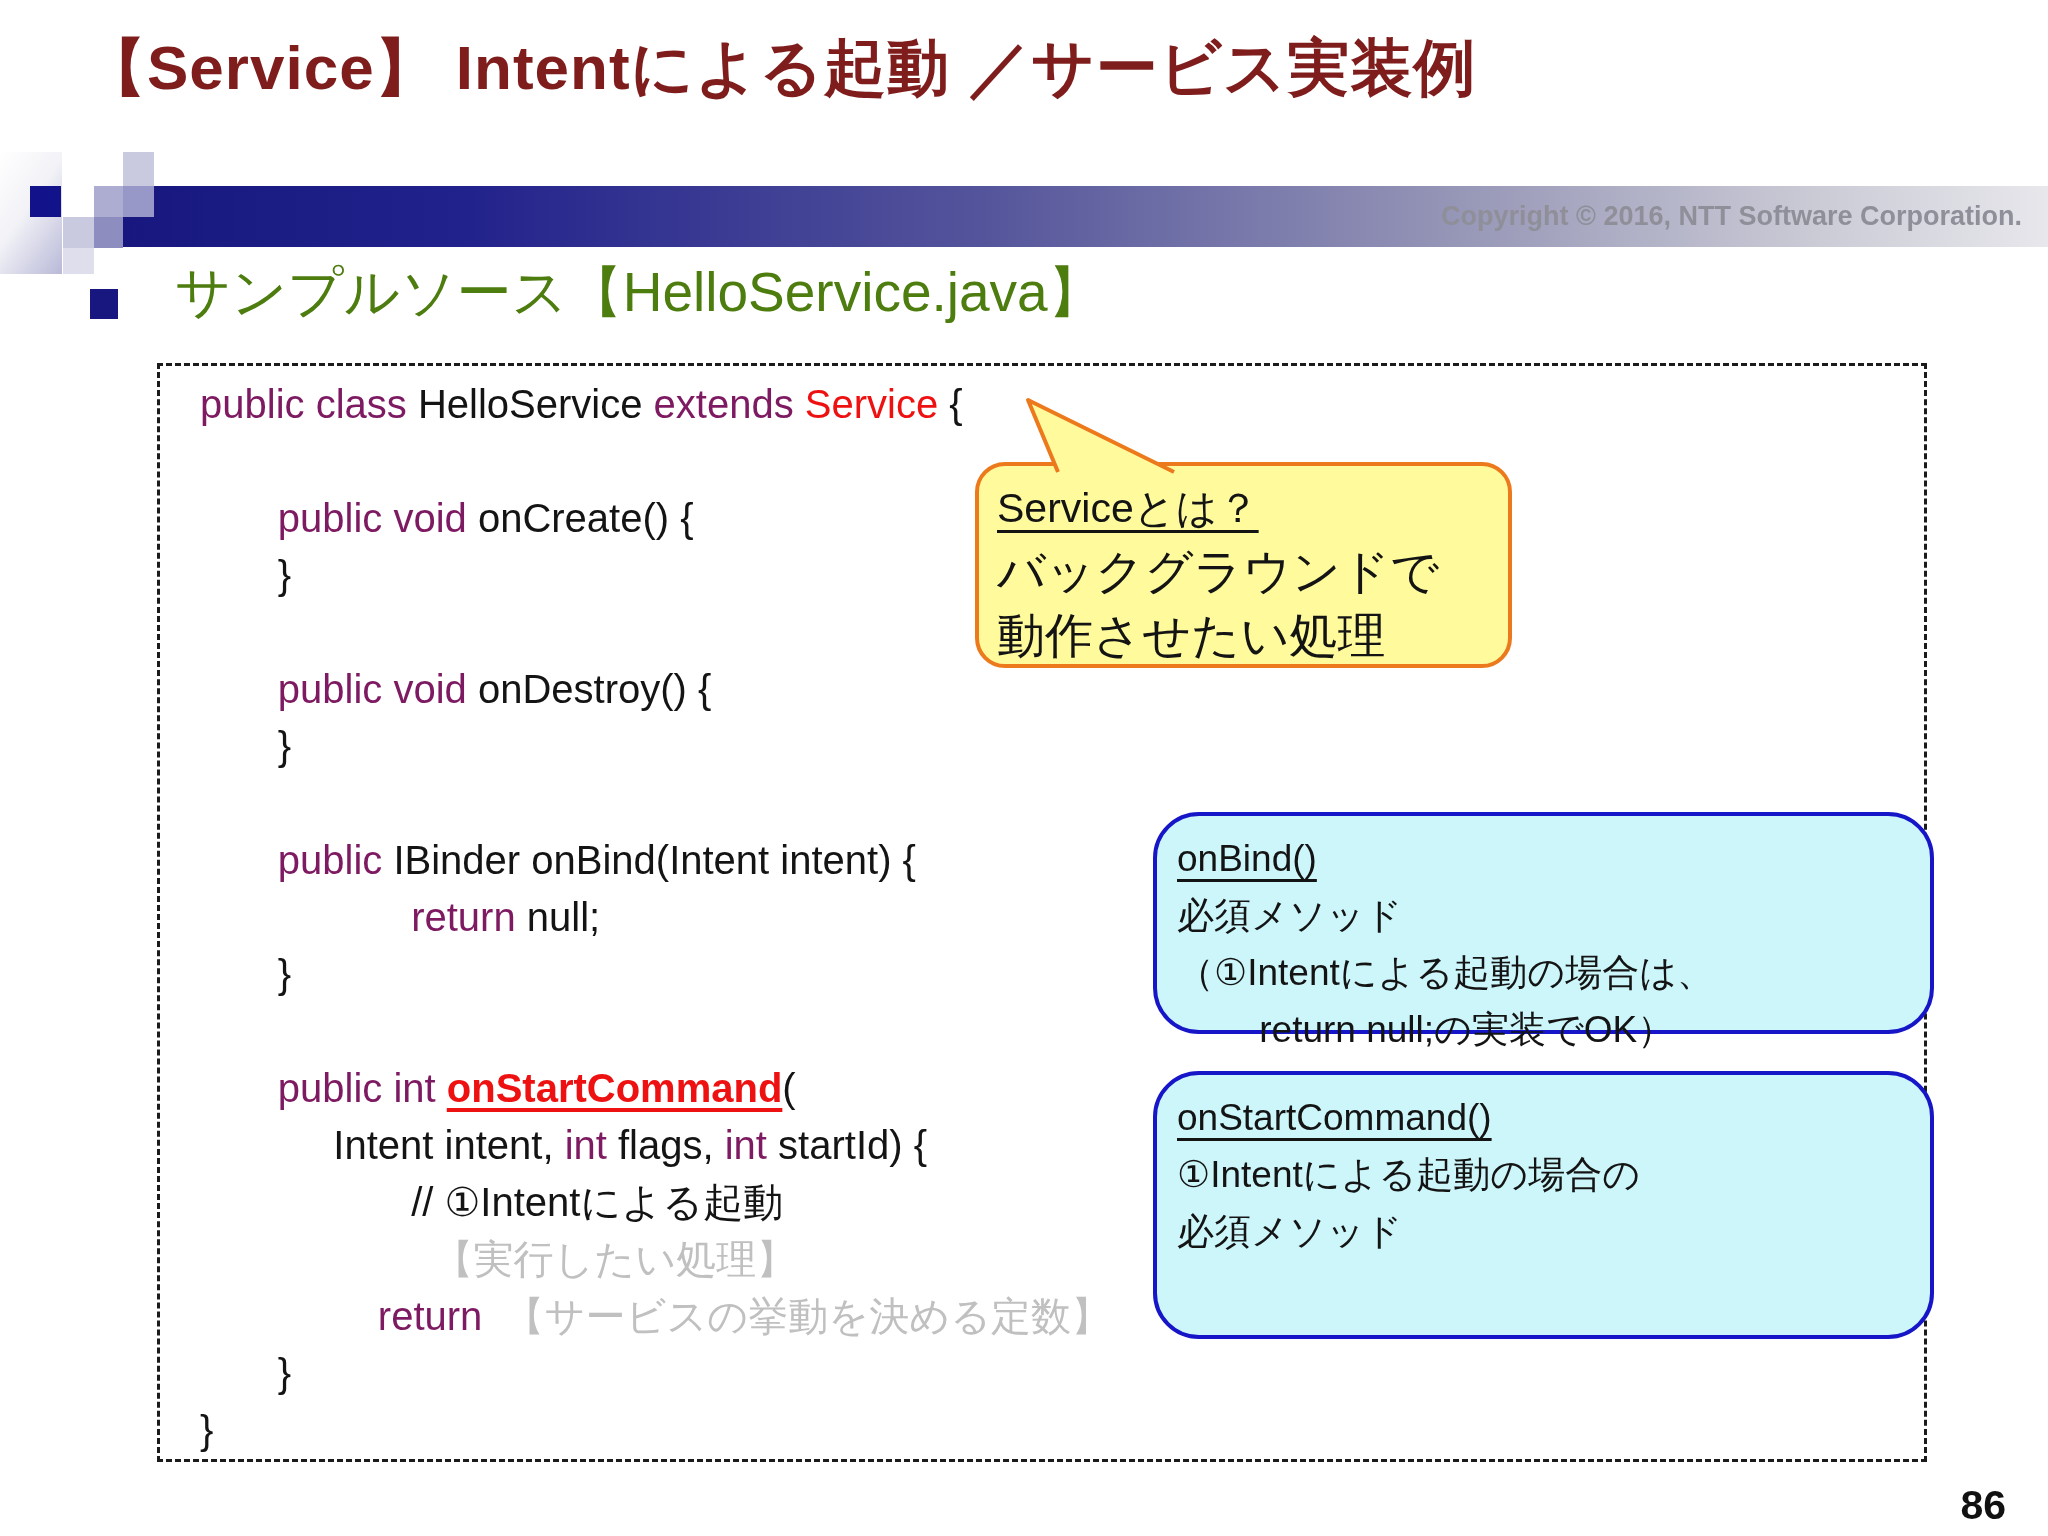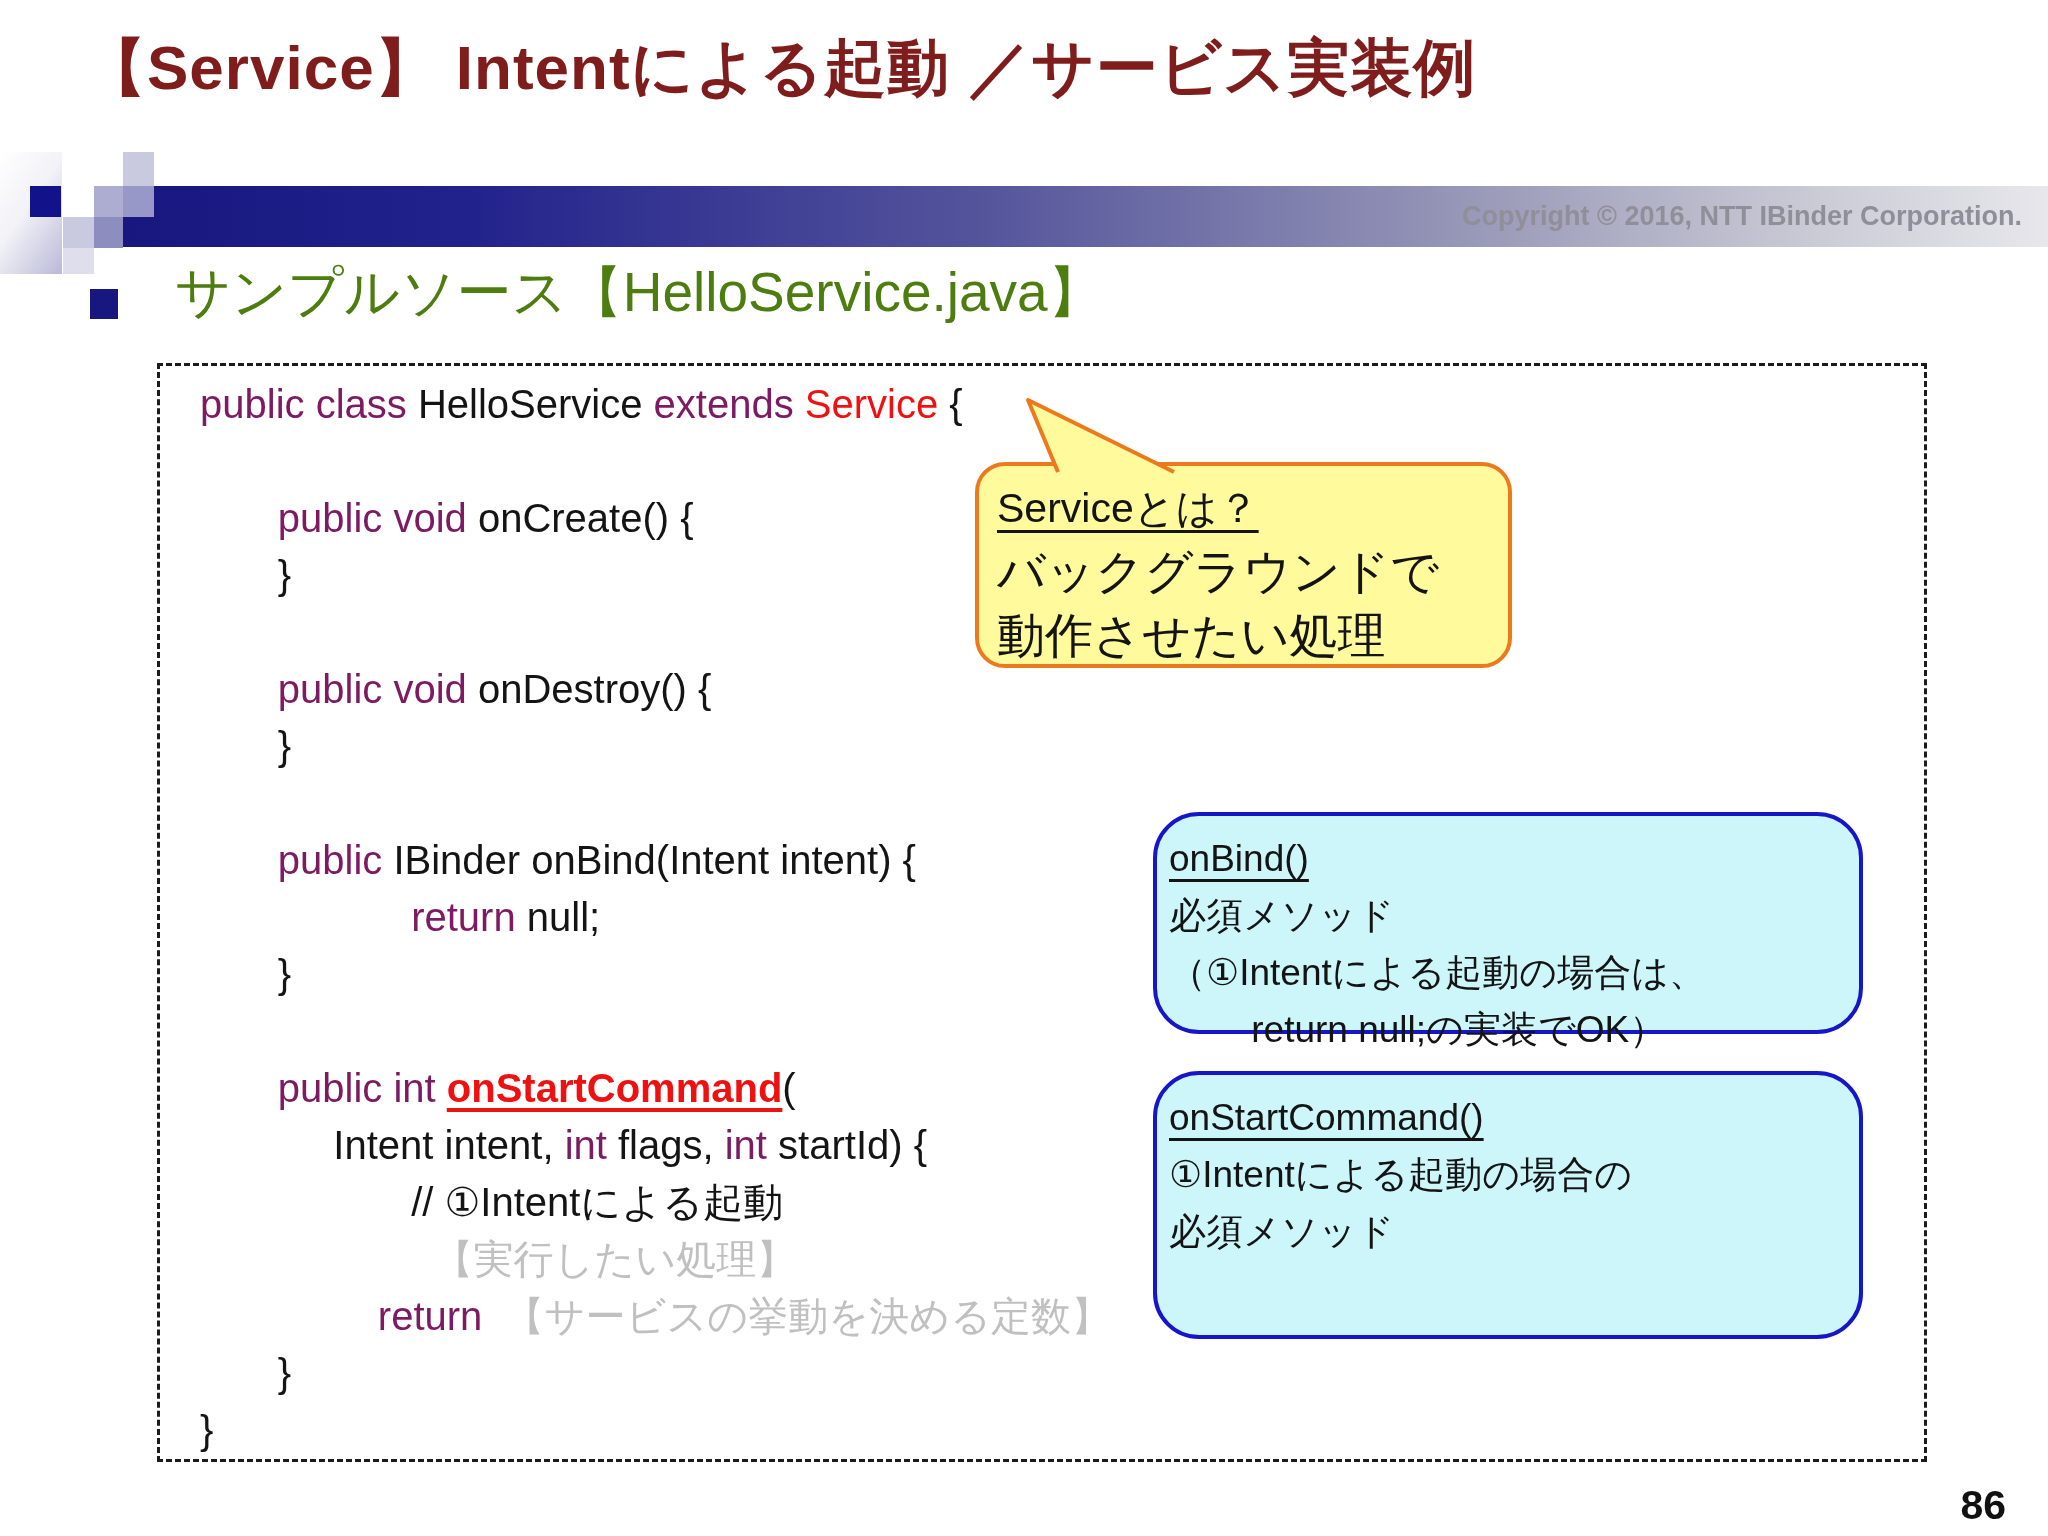--- a/index.html
+++ b/index.html
@@ -58,23 +58,23 @@
   }
   .bubble-tail { position:absolute; left:1008px; top:392px; width:190px; height:82px; z-index:3; }
   .tail-path { fill:var(--yellow-fill); stroke:var(--yellow-border); stroke-width:4; stroke-linejoin:round; }
   .bubble-title {
     font-size:41px; color:#141414; line-height:64px; text-decoration:underline;
     text-decoration-thickness:3px; text-underline-offset:8px; white-space:pre-wrap;
   }
   .bubble .callout-line { font-size:48px; color:#141414; line-height:64px; white-space:pre-wrap; }
   
   .note {
-    position:absolute; left:1153px; width:710px; background:var(--cyan-fill);
+    position:absolute; left:1153px; width:781px; background:var(--cyan-fill);
     border:4px solid var(--cyan-border); border-radius:46px; box-sizing:border-box;
-    padding:14px 16px 0 12px; z-index:1;
+    padding:14px 16px 0 20px; z-index:1;
   }
   .note-onbind { top:812px; height:222px; }
   .note-onstart { top:1071px; height:268px; }
   .note-title {
     font-size:37px; color:#141414; line-height:57px; text-decoration:underline;
     text-decoration-thickness:3px; text-underline-offset:8px; white-space:pre-wrap;
   }
   .note .callout-line { font-size:37px; color:#141414; line-height:57px; white-space:pre-wrap; }
   
   .page-number {
@@ -91,21 +91,21 @@
   <div class="bar"></div>
   <div class="deco deco-strip"></div>
   <div class="deco sq-a"></div>
   <div class="deco sq-b"></div>
   <div class="deco sq-c"></div>
   <div class="deco sq-d"></div>
   <div class="deco sq-e"></div>
   <div class="deco sq-f"></div>
   <div class="deco sq-g"></div>
 
-  <div class="copyright">Copyright © 2016, NTT IBinder Corporation.</div>
+  <div class="copyright">Copyright © 2016, NTT Software Corporation.</div>
 
   <div class="subtitle-bullet"></div>
   <div class="subtitle">サンプルソース【HelloService.java】</div>
 
   <div class="codebox">
     <div id="code-lines">
         <div class="code-line"><span class="tok-keyword">public class </span><span class="tok-plain">HelloService </span><span class="tok-keyword">extends </span><span class="tok-red">Service </span><span class="tok-plain">{</span></div>
         <div class="code-line"> </div>
         <div class="code-line"><span class="tok-keyword">       public void </span><span class="tok-plain">onCreate() {</span></div>
         <div class="code-line"><span class="tok-plain">       }</span></div>

